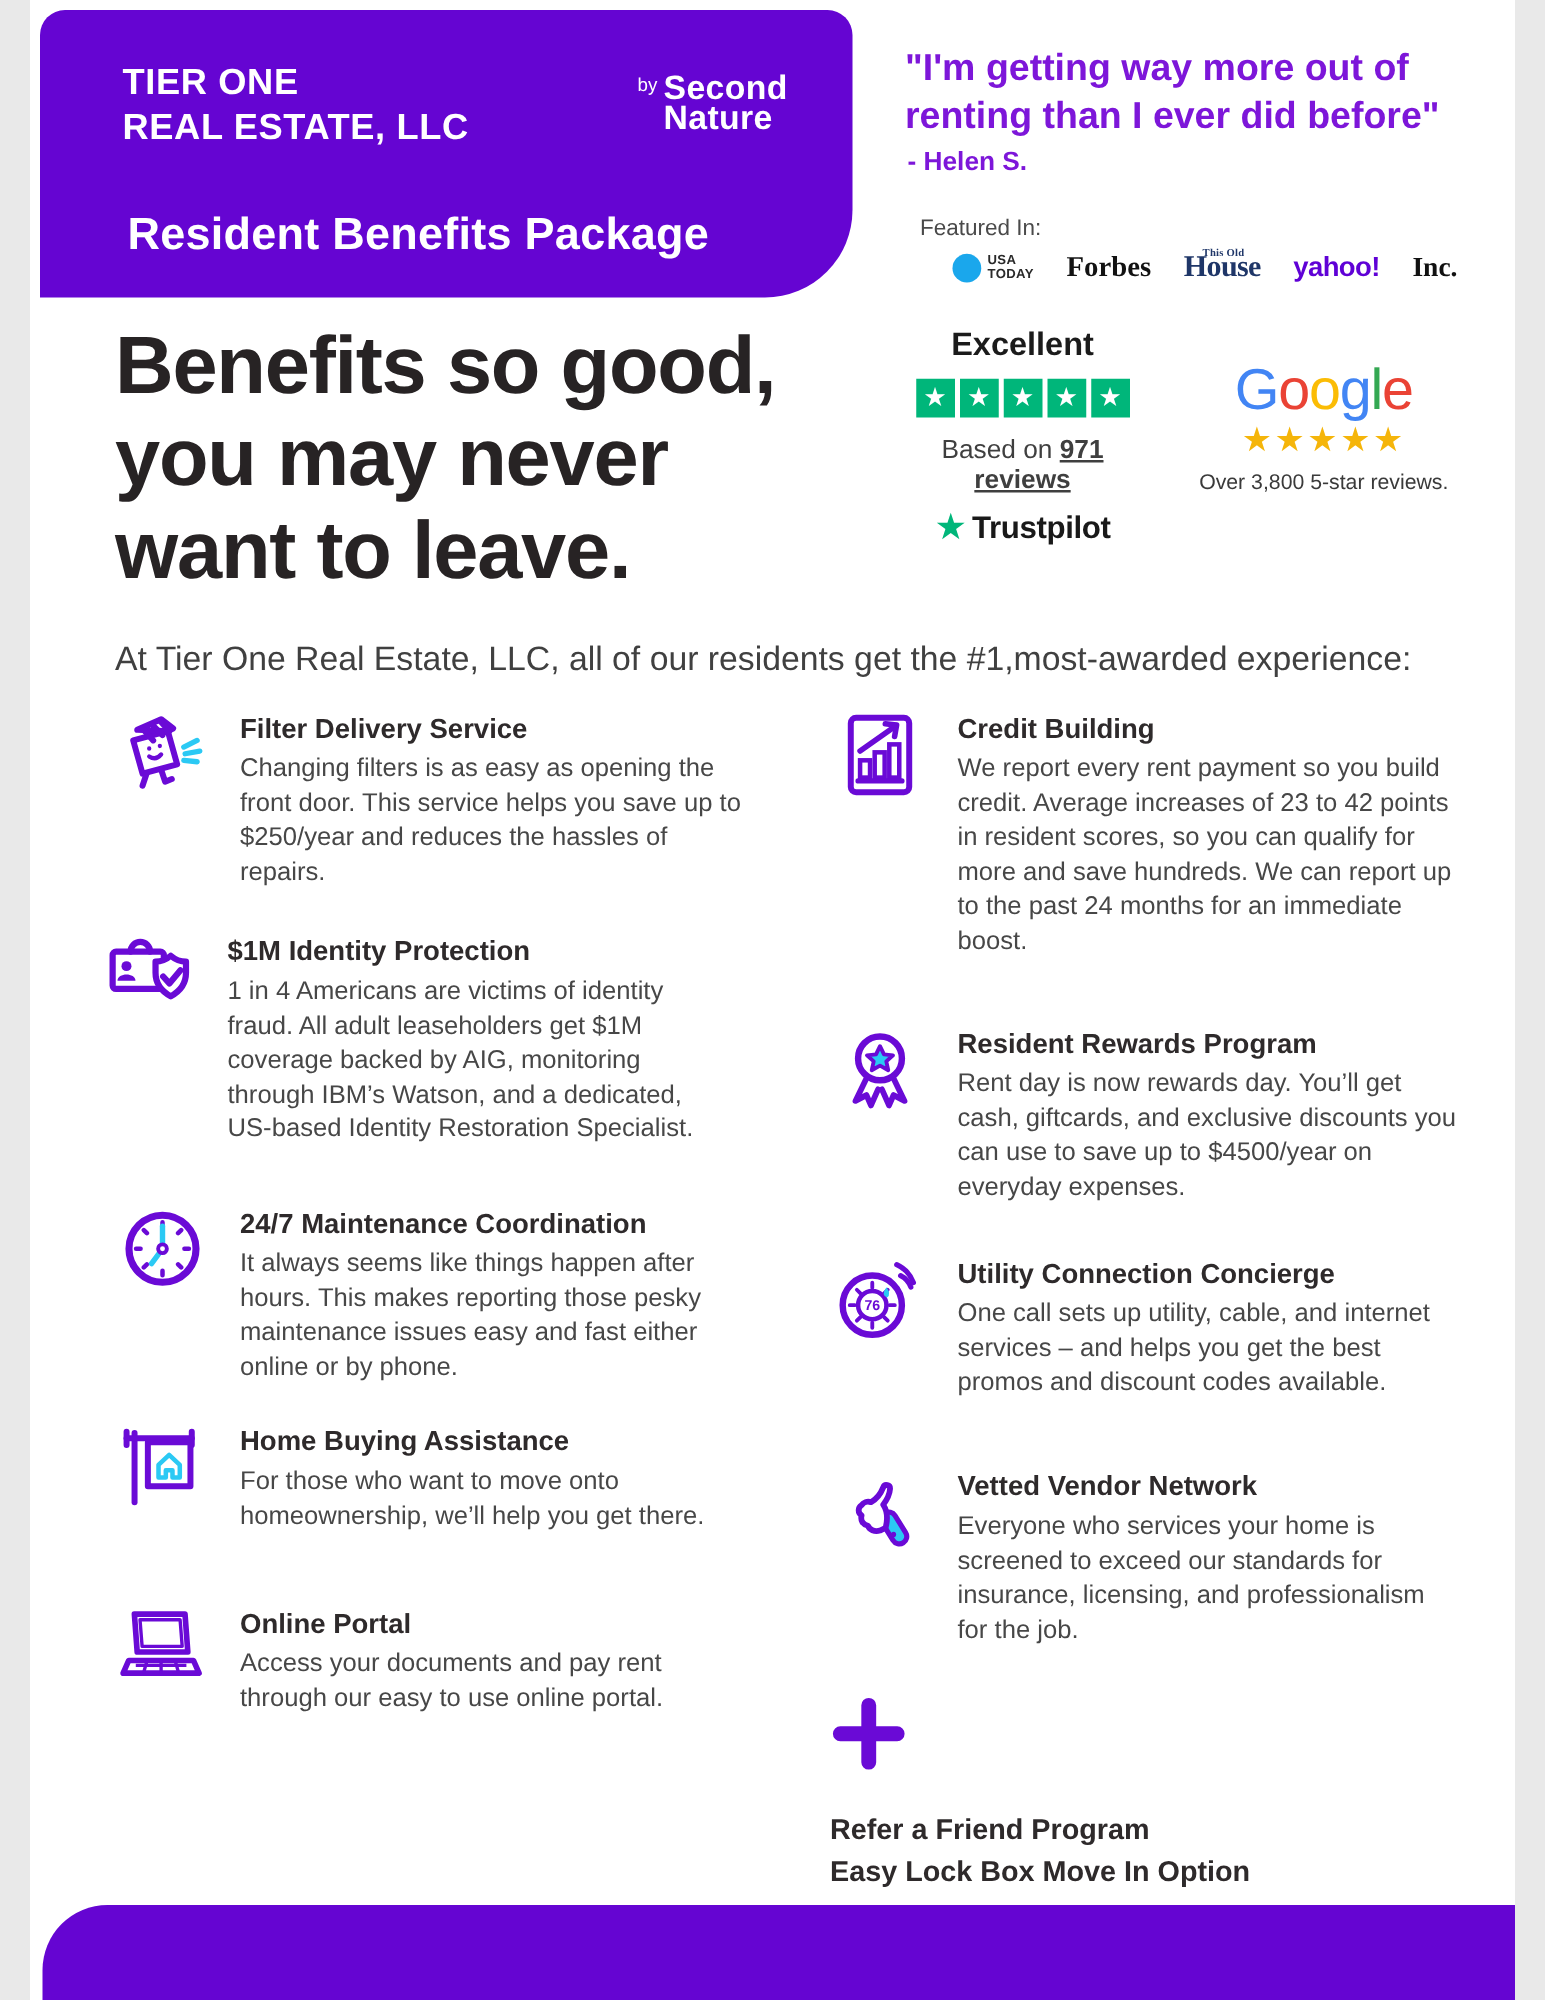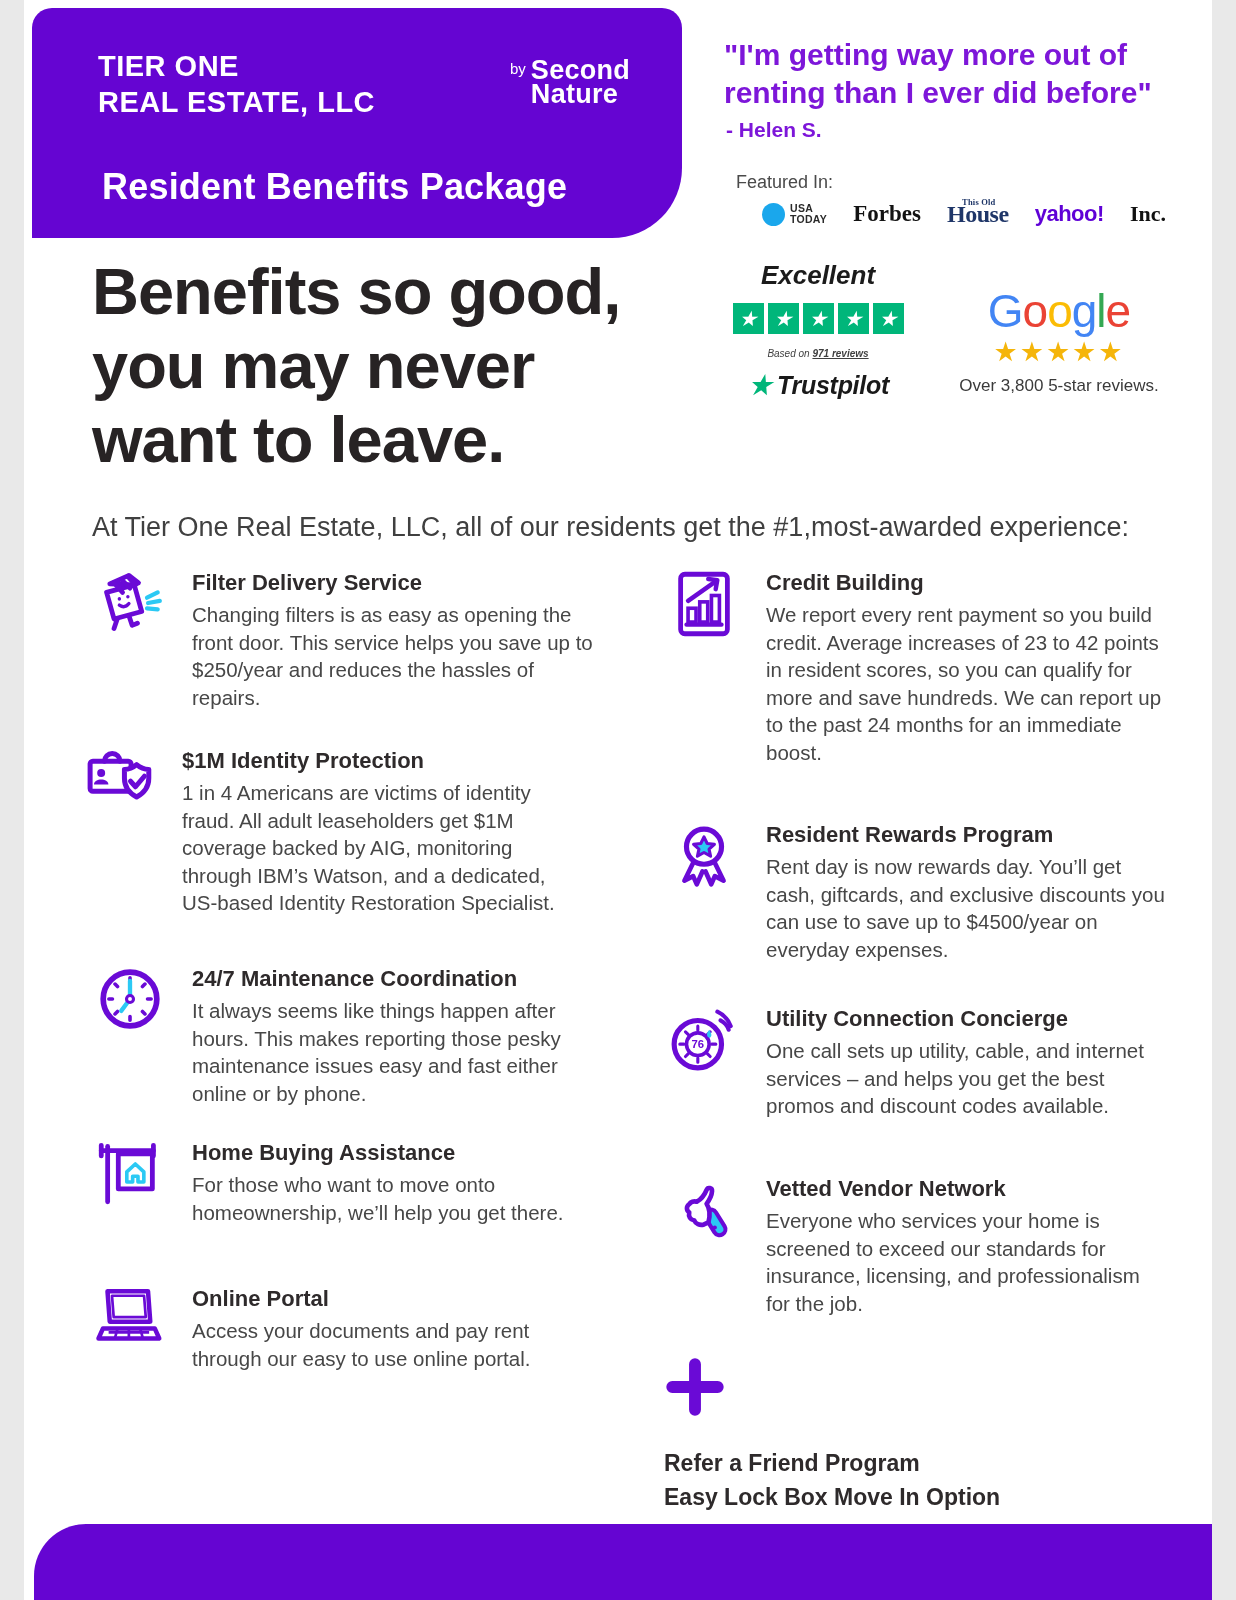--- a/index.html
+++ b/index.html
@@ -49,28 +49,28 @@
   .usatoday{display:flex;align-items:center;gap:5px;}
   .usatoday .dot{width:23px;height:23px;border-radius:50%;background:#1aa7ec;}
   .usatoday .txt{font-size:10.5px;font-weight:bold;color:#2a2a2a;line-height:11px;letter-spacing:.3px;}
   .forbes{font-family:"Liberation Serif",serif;font-weight:bold;font-size:23px;color:#121212;}
   .toh{position:relative;font-family:"Liberation Serif",serif;font-weight:bold;color:#1f3668;}
   .toh .small{position:absolute;top:-4px;left:15px;font-size:8.5px;letter-spacing:.2px;}
   .toh .main{font-size:24px;letter-spacing:-.5px;}
   .yahoo{font-weight:bold;font-size:22px;color:#5f01d6;letter-spacing:-.5px;}
   .incmag{font-family:"Liberation Serif",serif;font-weight:bold;font-size:22px;color:#111;}
   
-  .tp-box{position:absolute;left:706px;top:260px;width:176px;text-align:center;font-style:italic;}
+  .tp-box{position:absolute;left:706px;top:260px;width:176px;text-align:center;}
   .tp-excellent{font-size:26px;font-weight:600;color:#1b1b1b;}
   .tp-stars{display:flex;justify-content:center;gap:4px;margin-top:12px;}
   .tp-star{
     width:31px;height:31px;background:#00b67a;color:#fff;font-size:21px;
     display:flex;align-items:center;justify-content:center;
   }
-  .tp-based{margin-top:14px;font-size:10px;color:#3f3f3f;}
+  .tp-based{margin-top:14px;font-size:21px;color:#3f3f3f;}
   .tp-based b{text-decoration:underline;}
   .tp-logo{margin-top:12px;display:flex;align-items:center;justify-content:center;gap:4px;}
   .tp-logo .glyph{color:#00b67a;font-size:29px;line-height:29px;}
   .tp-logo .word{font-size:25px;font-weight:bold;color:#191919;letter-spacing:-.3px;}
   .gg-box{position:absolute;left:928px;top:288px;width:214px;text-align:center;}
   .gg-word{font-size:46px;font-weight:500;letter-spacing:-1px;line-height:46px;}
   .g-blue{color:#4285F4}.g-red{color:#EA4335}.g-yellow{color:#FBBC05}.g-green{color:#34A853}
   .gg-stars{color:#f5b50a;font-size:27px;letter-spacing:2px;margin-top:2px;}
   .gg-caption{font-size:17px;color:#3a3a3a;margin-top:8px;}
   

